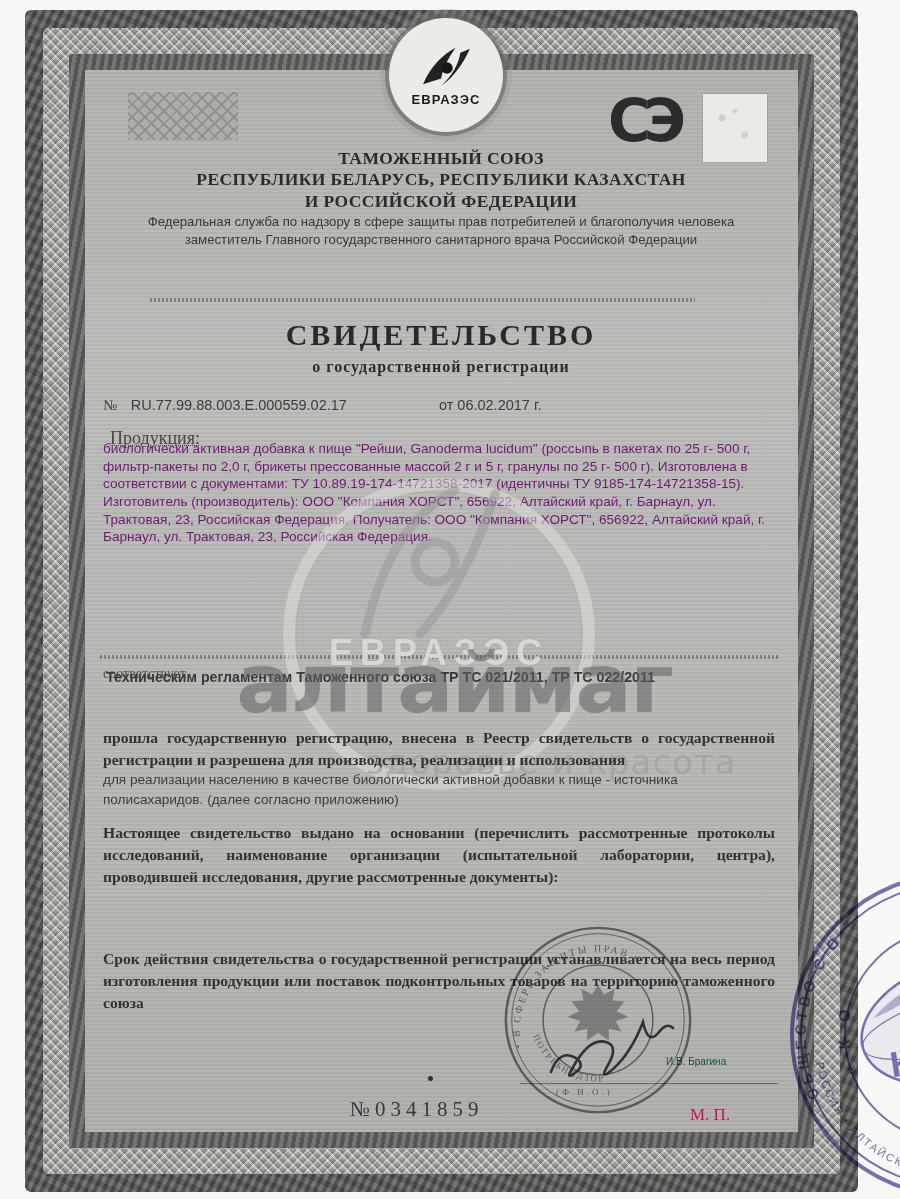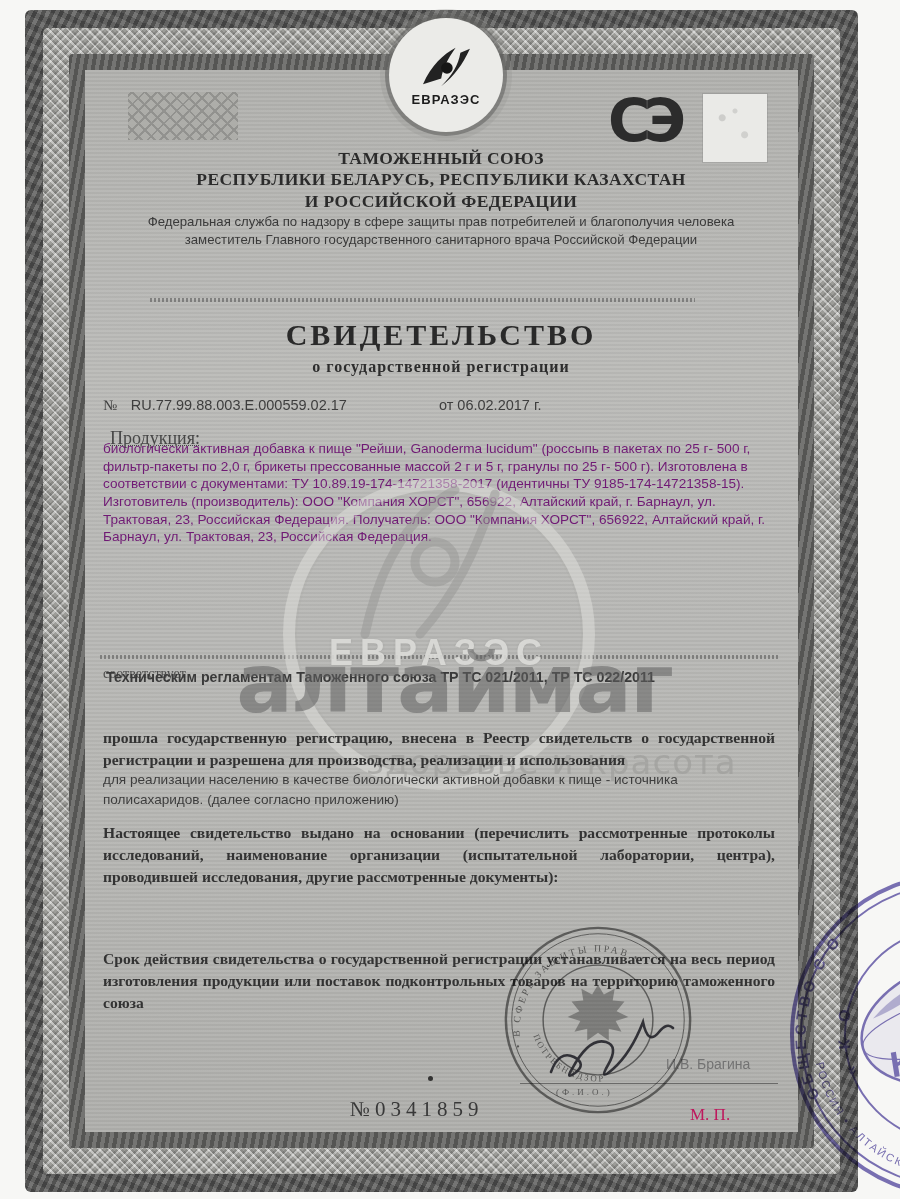--- a/index.html
+++ b/index.html
@@ -101,21 +101,21 @@
   }
   .wm-tagline {
     position:absolute; left:366px; top:742px;
     font-family:"DejaVu Sans",sans-serif; font-size:34px; color:rgba(158,158,155,.7); letter-spacing:1px;
   }
   
   .para { position:absolute; left:103px; width:672px; font-size:15.6px; font-weight:bold; color:#333333; text-align:justify; line-height:1.42; }
   .typed { position:absolute; left:103px; width:655px; font-family:"Liberation Sans",sans-serif; font-size:13.6px; line-height:1.5; color:#3d3d3d; }
   
   .sig-caption { position:absolute; left:103px; top:1044px; width:372px; font-size:13.2px; line-height:1.4; color:#3d3d3d; }
-  .signer { position:absolute; left:666px; top:1056px; font-family:"Liberation Sans",sans-serif; font-size:14px; color:#737373; }
+  .signer { position:absolute; left:666px; top:1056px; font-family:"Liberation Sans",sans-serif; font-size:10px; color:#14532d; }
   .sig-line { position:absolute; left:520px; top:1083px; width:258px; height:1px; background:#4a4a4a; opacity:.7; }
   .sig-line-caption { position:absolute; left:556px; top:1087px; font-size:9px; letter-spacing:3px; color:rgba(60,60,60,.75); }
   .doc-number { position:absolute; left:350px; top:1097px; font-size:21px; letter-spacing:5px; color:#383838; }
   .mp { position:absolute; left:690px; top:1105px; font-size:17px; color:#be185d; }
   .ink-dot { position:absolute; left:428px; top:1076px; width:5px; height:5px; border-radius:50%; background:rgba(20,20,20,.8); }
   svg.abs { position:absolute; }
   .seal-svg { mix-blend-mode:multiply; }
 </style>
 </head>
 <body>

